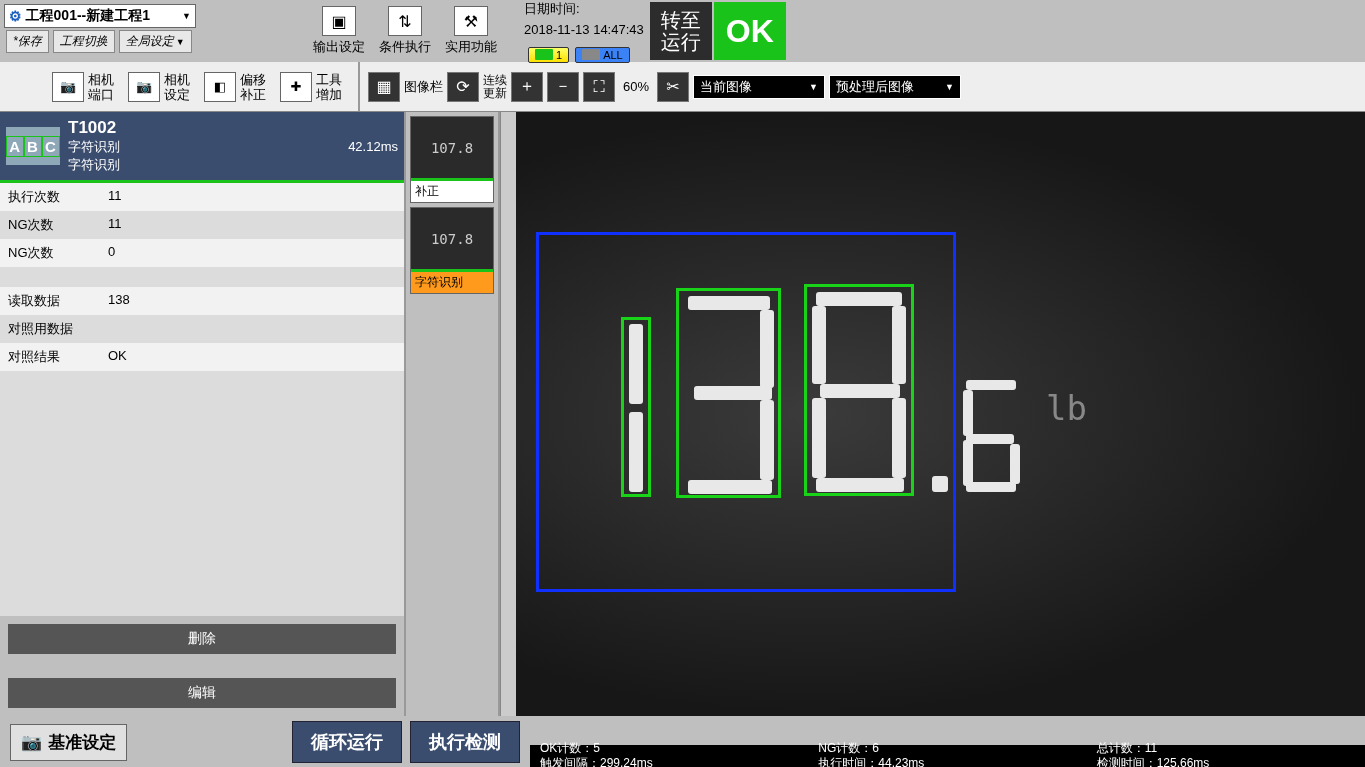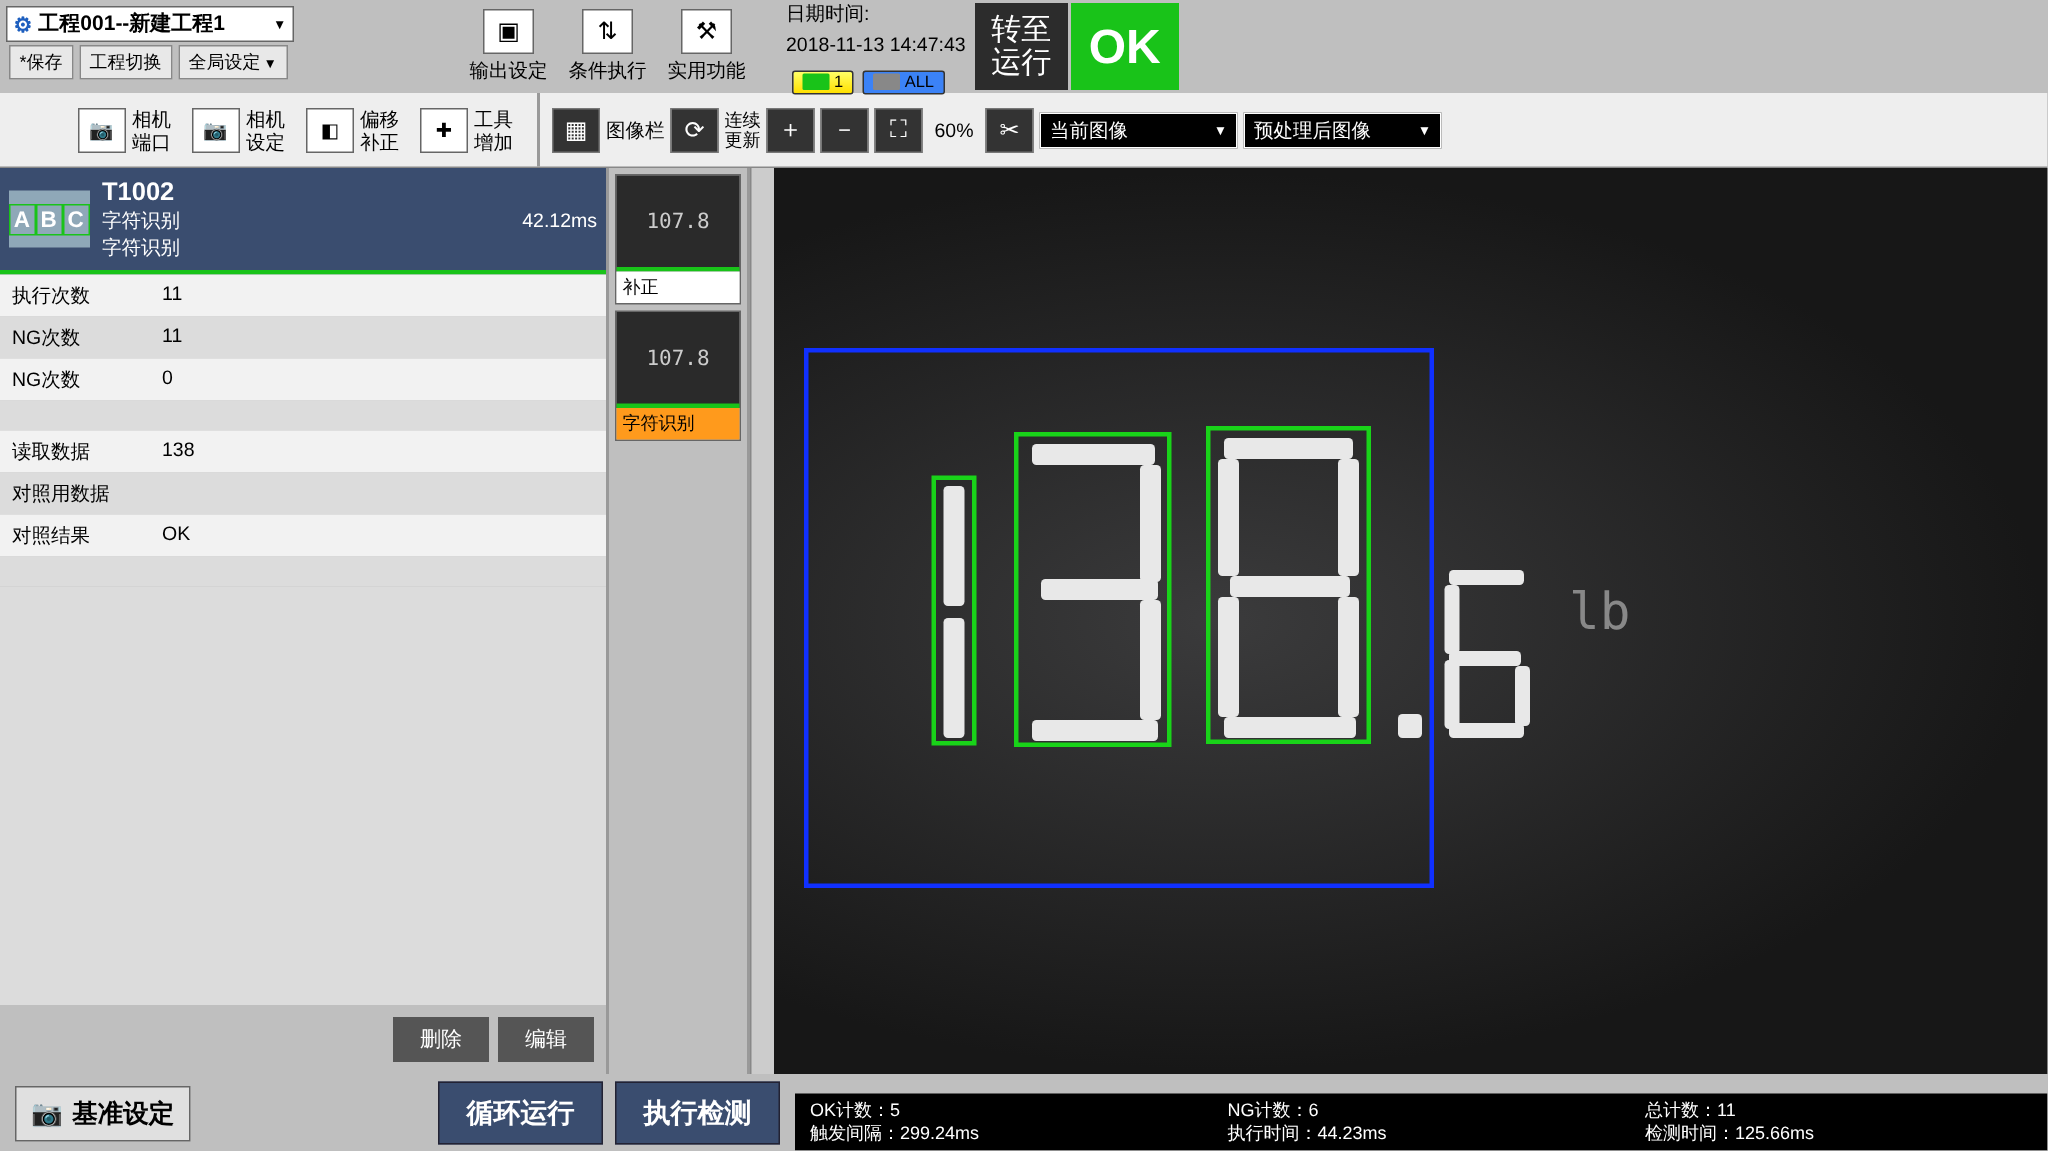--- a/index.html
+++ b/index.html
@@ -3,21 +3,21 @@
 <meta charset="utf-8">
 <style>
 * { box-sizing: border-box; margin: 0; padding: 0; font-family: "Microsoft YaHei", sans-serif; }
 body { width: 1365px; height: 767px; background: #bfbfbf; font-size: 13px; overflow: hidden; position: relative; }
 
 
 .topbar { background: #bfbfbf; height: 62px; display: flex; align-items: flex-start; }
 .project-dd { margin: 4px 0 0 4px; background: #fff; border: 1px solid #666; width: 192px; height: 24px; display: flex; align-items: center; padding: 0 4px; font-size: 14px; font-weight: bold; }
 .project-dd .gear { color: #1e5fbf; margin-right: 4px; }
 .project-dd .arrow { margin-left: auto; font-size: 9px; }
-.subbar { display: flex; gap: 4px; margin: 2px 0 0 6px; }
+.subbar { display: flex; gap: 4px; margin: 2px 0 0 6px; font-style: italic; }
 .small-btn { background: #e8e8e8; border: 1px solid #888; padding: 2px 6px; font-size: 12px; cursor: pointer; }
 .small-btn .arrow { font-size: 9px; margin-left: 2px; }
 
 .tool-group { display: flex; align-items: center; height: 62px; }
 .tool-btn { display: flex; flex-direction: column; align-items: center; justify-content: center; width: 66px; height: 60px; cursor: pointer; }
 .tool-btn .icon { width: 34px; height: 30px; border: 1px solid #666; background: #fff; display: flex; align-items: center; justify-content: center; font-size: 16px; }
 .tool-btn .lbl { font-size: 13px; margin-top: 2px; }
 
 .info-area { margin-left: 12px; font-size: 13px; display: flex; flex-direction: column; justify-content: center; height: 62px; }
 .info-right { margin-left: auto; margin-right: 6px; text-align: right; font-size: 13px; padding-top: 4px; }
@@ -53,41 +53,41 @@
 .tool-hdr-text { margin-left: 8px; font-size: 13px; }
 .tool-hdr-text .id { font-size: 17px; font-weight: bold; }
 .tool-hdr-time { margin-left: auto; font-size: 13px; }
 
 .stat-table { width: 100%; font-size: 13px; }
 .stat-row { display: flex; padding: 5px 8px; background: #f2f2f2; }
 .stat-row:nth-child(even) { background: #dcdcdc; }
 .stat-row .key { width: 100px; }
 
 .scroll-fill { flex: 1; background: #dcdcdc; }
-.del-edit { background: #bfbfbf; display: flex; justify-content: flex-end; gap: 6px; padding: 8px; }
+.del-edit { background: #bfbfbf; display: flex; justify-content: flex-end; gap: 24px; padding: 8px; flex-direction: column; }
 .btn-gray { background: #555; color: #fff; border: none; padding: 6px 18px; font-size: 14px; cursor: pointer; }
 
 .thumb-col { width: 96px; background: #bfbfbf; border-left: 2px solid #999; border-right: 2px solid #999; overflow-y: auto; }
 .thumb { margin: 4px; border: 1px solid #666; }
 .thumb-img { height: 64px; background: #2a2a2a; display: flex; align-items: center; justify-content: center; color: #ccc; font-family: monospace; font-size: 14px; border-bottom: 3px solid #19c319; }
 .thumb-lbl { background: #fff; font-size: 12px; padding: 2px 4px; }
 .thumb.active .thumb-lbl { background: #ff9a1c; }
 
 .viewer { flex: 1; background: #1a1a1a; position: relative; overflow: hidden; }
 .viewer-inner { position: absolute; inset: 0; background: radial-gradient(ellipse at 35% 50%, #3b3b3c 0%, #171717 70%); }
 .blue-box { position: absolute; border: 3px solid #1030ff; }
 .green-box { position: absolute; border: 3px solid #19d319; }
 .seg { position: absolute; background: #e8e8e8; border-radius: 3px; }
 .digtext { position: absolute; color: #d0d0d0; font-family: monospace; }
 
 
 .bottom-left { height: 50px; background: #bfbfbf; display: flex; align-items: center; padding: 0 10px; gap: 8px; }
 .settings-btn { background: #e0e0e0; border: 1px solid #666; padding: 6px 10px; font-size: 17px; font-weight: bold; display: flex; align-items: center; gap: 6px; cursor: pointer; }
 .big-btn { background: #3a4d6f; color: #fff; border: 1px solid #223; padding: 8px 18px; font-size: 18px; font-weight: bold; cursor: pointer; }
-.bottom-strip { position: absolute; bottom: 0; left: 530px; right: 0; height: 38px; background: #000; color: #fff; display: flex; font-size: 12px; }
+.bottom-strip { position: absolute; bottom: 0; left: 530px; right: 0; height: 22px; background: #000; color: #fff; display: flex; font-size: 12px; }
 .bstat { flex: 1; padding: 2px 10px; display: flex; flex-direction: column; justify-content: center; }
 .bstat div { line-height: 15px; }
 
 .scrollbar-fake { width: 16px; background: #ccc; border-left: 1px solid #888; }
 </style>
 </head>
 <body>
 
 <div class="topbar">
   <div style="display:flex;flex-direction:column;">

